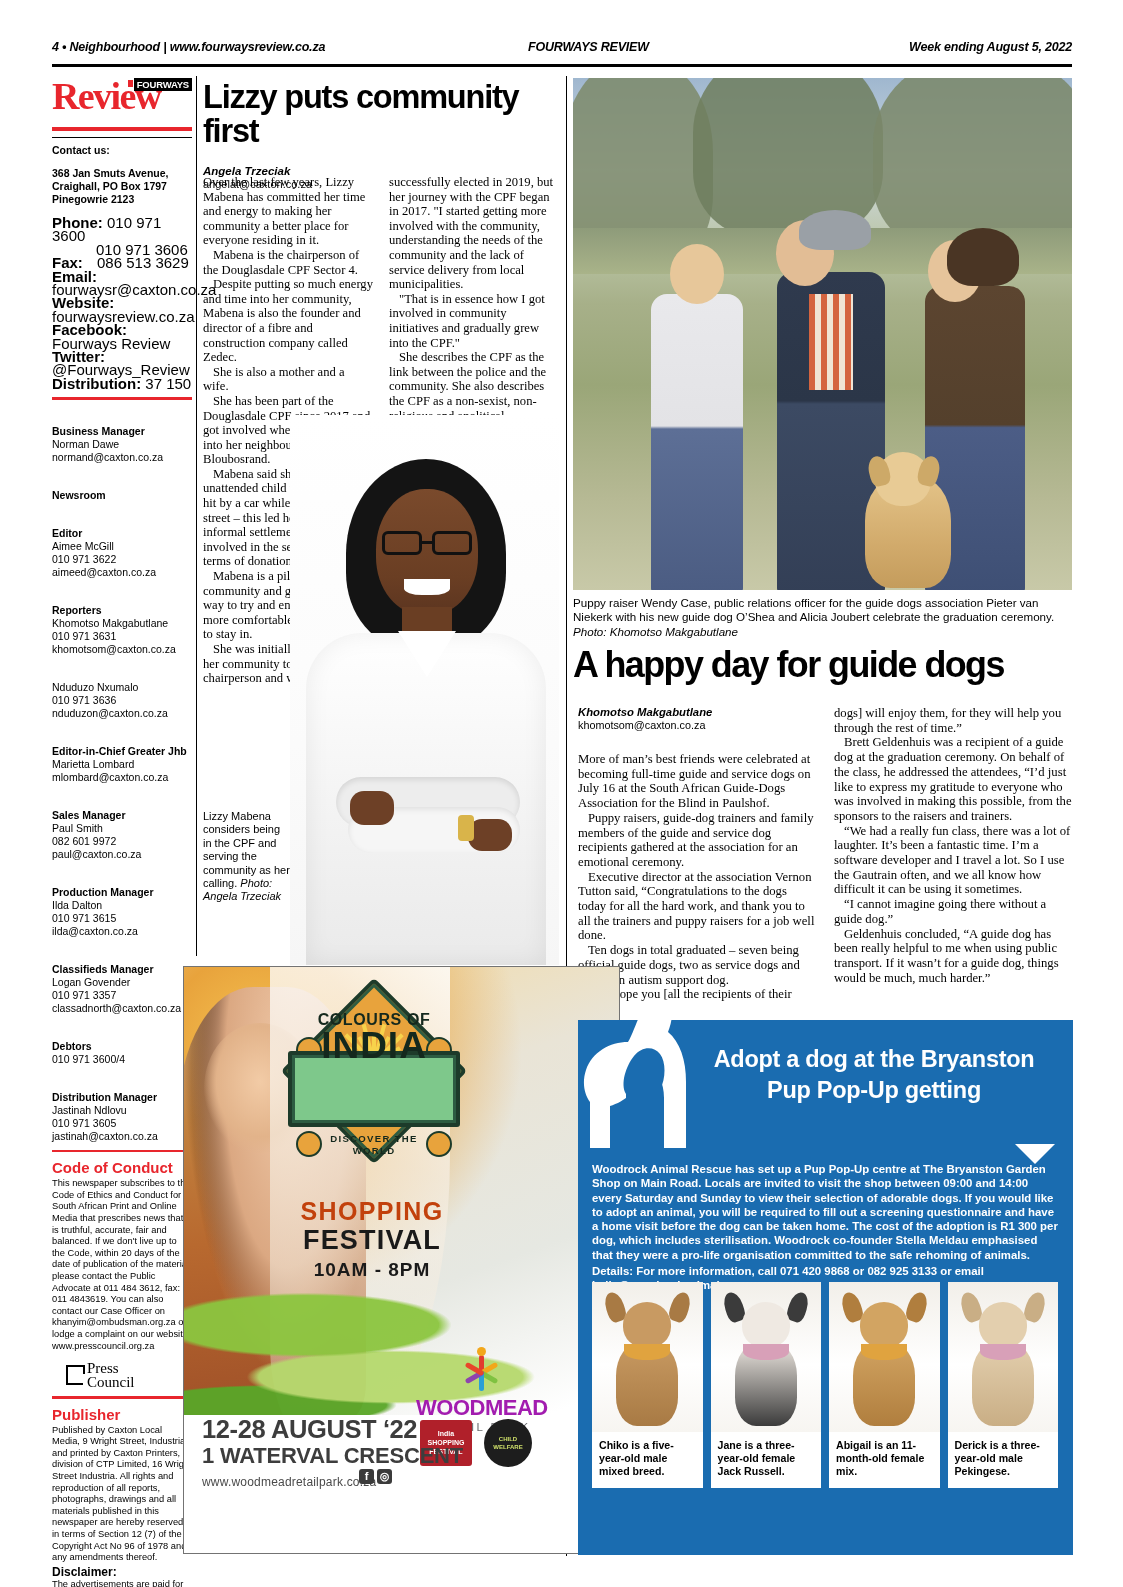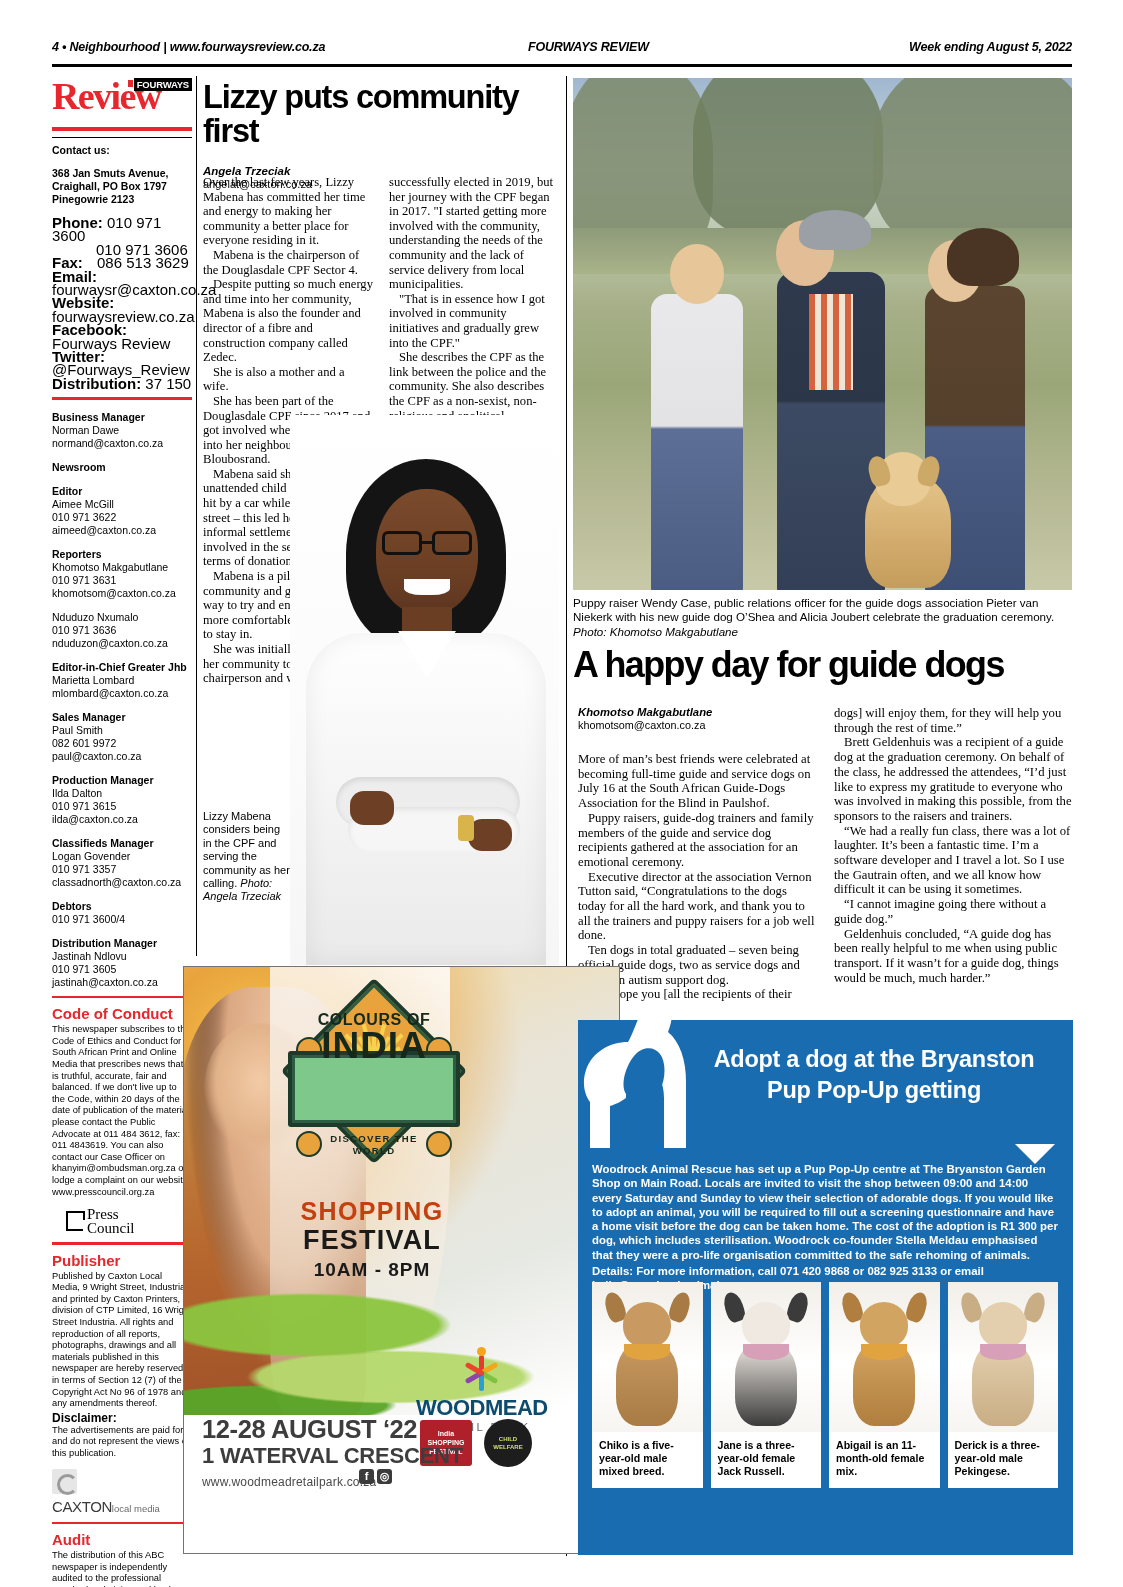--- a/index.html
+++ b/index.html
@@ -31,21 +31,21 @@
   .logo-four { position: absolute; right: 0px; top: 2px; background: #000; color: #fff; font-size: 9.5px; font-weight: bold; padding: 1px 3px 1px 3px; letter-spacing: -0.2px; }
   .logo-four:before { content:""; position:absolute; left:-6px; top:2px; width:5px; height:7px; background:#e8262d; }
   .logo-ul { height: 4px; background: #e8262d; margin-top: 1px; width: 140px; }
 
   .hr-red { height: 2.5px; background: #e8262d; margin: 7px 0 7px 0; }
   .hr-blk { height: 1px; background: #000; margin: 6px 0; }
 
   .rail h4 { font-size: 10.5px; font-weight: bold; line-height: 13px; }
   .rail p  { font-size: 10.5px; line-height: 13px; }
   .rail .sect-red { color: #e8262d; font-size: 15px; font-weight: bold; line-height: 18px; margin-bottom: 1px; }
-  .rail .blk { margin-top: 11px; }
+  .rail .blk { margin-top: 25px; }
   .rail .tiny { font-size: 9.3px; line-height: 11.6px; }
   .kv { font-size: 15px; line-height: 13.4px; }
   .kv b { font-weight: bold; }
 
   .presscouncil { margin: 9px 0 4px 14px; display: flex; align-items: center; gap: 4px; }
   .pc-mark { width: 17px; height: 20px; border: 2.2px solid #000; border-right: none; position: relative; }
   .pc-mark:after { content:""; position:absolute; right:-2px; top:-2px; width:2.2px; height: 9px; background:#000; }
   .pc-txt { font-family: "Liberation Serif", serif; font-size: 15px; line-height: 14px; }
 
   .caxton-row { margin-top: 9px; }
@@ -133,21 +133,21 @@
 
   .coi-dates { position: absolute; left: 18px; top: 448px; font-size: 25.5px; font-weight: bold; letter-spacing: -0.4px; color: #3d3d3d; }
   .coi-addr  { position: absolute; left: 18px; top: 476px; font-size: 22px; font-weight: bold; letter-spacing: -0.2px; color: #3d3d3d; }
   .coi-web   { position: absolute; left: 18px; top: 508px; font-size: 12px; color: #4a4a4a; letter-spacing: .2px; }
   .coi-soc   { position: absolute; left: 175px; top: 502px; display: flex; gap: 3px; }
   .sq { width: 15px; height: 15px; background: #3b3b3b; border-radius: 3px; color: #fff; font-size: 11px; text-align: center; line-height: 15px; font-weight: bold; }
 
   .wm-logo { position: absolute; left: 232px; top: 382px; width: 130px; text-align: center; }
   .wm-star { width: 44px; height: 44px; margin: 0 auto; position: relative; }
   .wm-star i { position: absolute; left: 20px; top: 4px; width: 5px; height: 20px; border-radius: 3px; transform-origin: 50% 100%; display: block; }
-  .wm-name { font-size: 22px; font-weight: bold; color: #0c4a6e; letter-spacing: -0.5px; margin-top: 2px; }
+  .wm-name { font-size: 22px; font-weight: bold; color: #a21caf; letter-spacing: -0.5px; margin-top: 2px; }
   .wm-sub { font-size: 11.5px; color: #6d6e71; letter-spacing: 2.4px; }
   .wm-badges { position: absolute; left: 236px; top: 452px; display: flex; gap: 12px; align-items: center; }
   .badge-red { width: 52px; height: 46px; background: #b0202a; border-radius: 3px; color: #fff; font-size: 7px; font-weight: bold; text-align: center; line-height: 9px; padding-top: 9px; }
   .badge-dark { width: 48px; height: 48px; border-radius: 50%; background: #1d1d1d; color: #cfe06a; font-size: 6px; font-weight: bold; text-align: center; line-height: 8px; padding-top: 16px; }
 
   
   .ad-bry { position: absolute; left: 578px; top: 1020px; width: 495px; height: 535px; background: #1a6cb0; }
   .bry-top { position: relative; height: 128px; }
   .bry-silo { position: absolute; left: 2px; top: -22px; width: 130px; height: 152px; }
   .bry-panel { position: absolute; left: 118px; top: 0; right: 0; height: 124px; background: #1a6cb0; }

